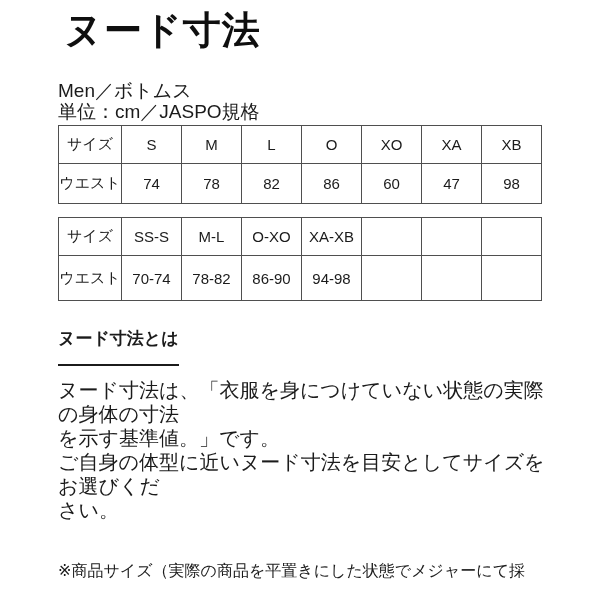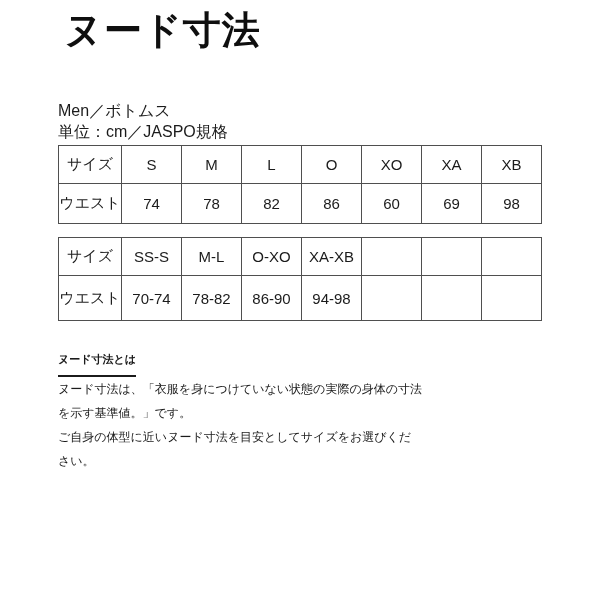--- a/index.html
+++ b/index.html
@@ -23,22 +23,22 @@
   }
   .page-title {
     font-size: 38px;
     line-height: 44px;
     font-weight: 700;
     margin-left: 6px;
     letter-spacing: 1px;
     color: #0f0f0f;
   }
   .meta {
-    margin-top: 48px;
-    font-size: 16px;
+    margin-top: 28px;
+    font-size: 19px;
     line-height: 21px;
   }
   table.size-table {
     border-collapse: collapse;
     table-layout: fixed;
     width: 483px;
     margin-top: 3px;
   }
   table.size-table th,
   table.size-table td {
@@ -54,28 +54,29 @@
   table.size-table col.val-col { width: 60px; }
   table.size-table tr.header-row th { height: 38px; }
   table.size-table tr.value-row td { height: 40px; }
   table.range-table { margin-top: 13px; }
   table.range-table tr.value-row td { height: 45px; }
   .explain {
     margin-top: 28px;
   }
   .explain-heading {
     display: inline-block;
-    font-size: 11px;
+    font-size: 17px;
     font-weight: 700;
     line-height: 19px;
     border-bottom: 2px solid currentColor;
-    padding-bottom: 6px;
+    padding-bottom: 16px;
   }
   .explain-body {
-    font-size: 12px;
+    margin-top: 12px;
+    font-size: 20px;
     line-height: 24px;
   }
   .note {
     margin-top: 37px;
     font-size: 16px;
     line-height: 24px;
   }
 </style>
 </head>
 <body>
@@ -111,21 +112,21 @@
       <th>XA</th>
       <th>XB</th>
     </tr>
     <tr class="value-row">
       <td>ウエスト</td>
       <td>74</td>
       <td>78</td>
       <td>82</td>
       <td>86</td>
       <td>60</td>
-      <td>69</td>
+      <td>47</td>
       <td>98</td>
     </tr>
   </tbody>
     </table>
 
   <table class="size-table range-table">
     <colgroup>
       <col class="label-col">
         <col class="val-col">
         <col class="val-col">
@@ -163,16 +164,16 @@
     <h2 class="explain-heading">ヌード寸法とは</h2>
     <p class="explain-body">
       <span>ヌード寸法は、「衣服を身につけていない状態の実際の身体の寸法</span><br>
       <span>を示す基準値。」です。</span><br>
       <span>ご自身の体型に近いヌード寸法を目安としてサイズをお選びくだ</span><br>
       <span>さい。</span>
     </p>
   </div>
 
   <p class="note">
-    <br>
+    <span>※商品サイズ（実際の商品を平置きにした状態でメジャーにて採</span><br>
   </p>
 
 </div>
 
 </body></html>

